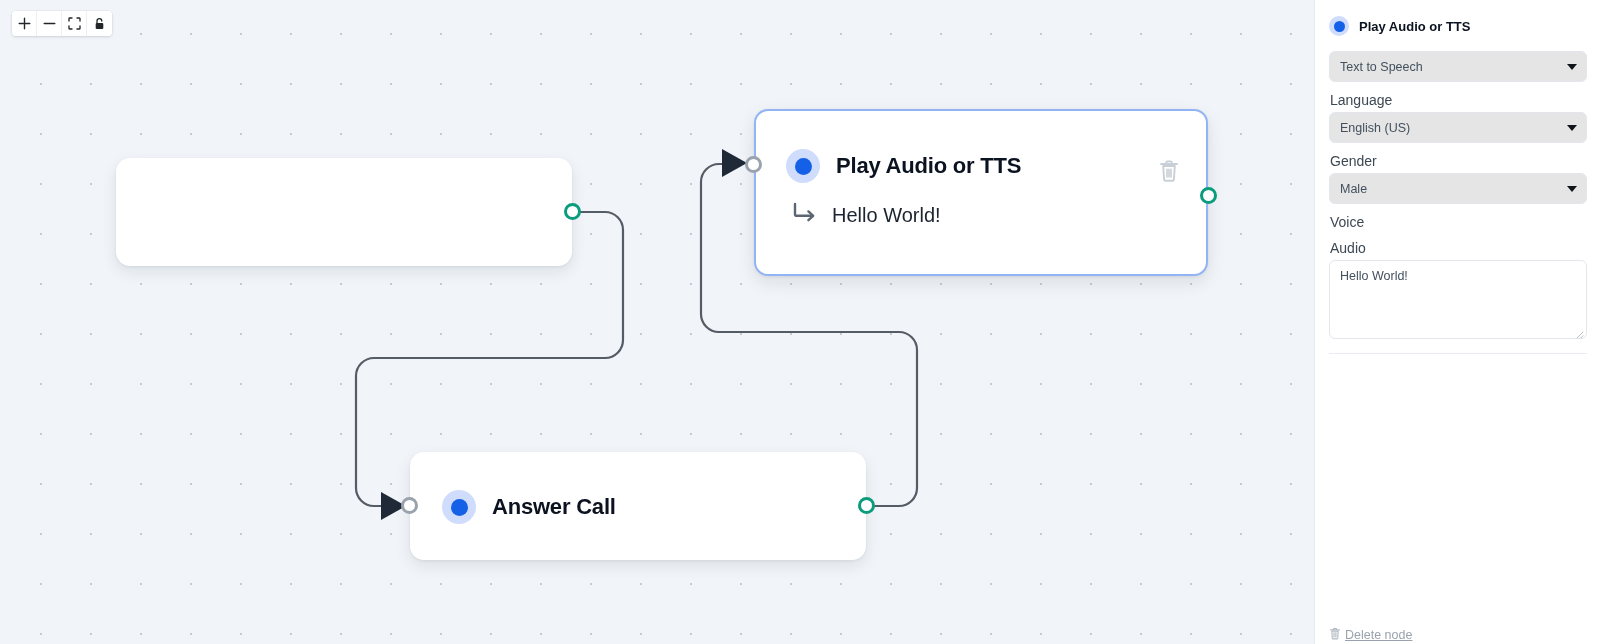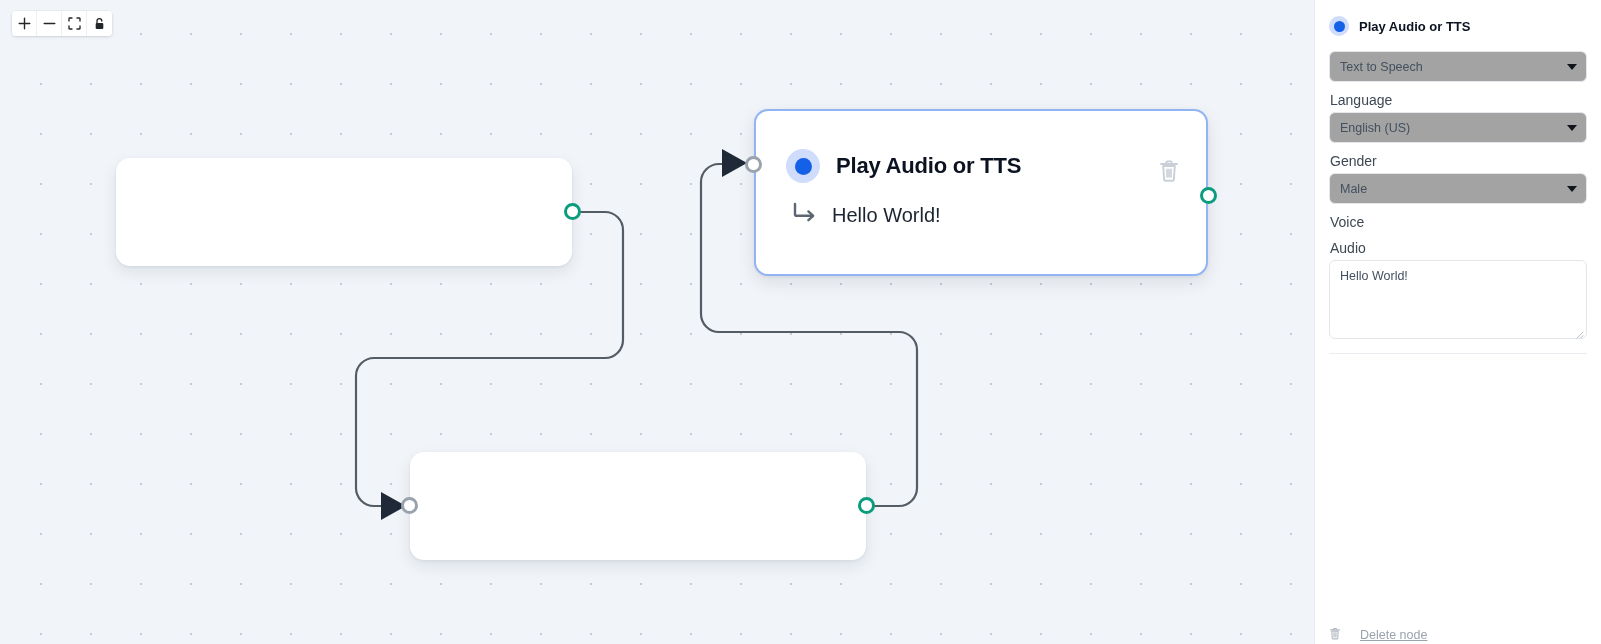--- a/index.html
+++ b/index.html
@@ -178,21 +178,21 @@
     font-size: 14px;
     color: #3d4853;
     margin: 10px 0 4px 1px;
   }
   .select-box {
     position: relative;
     width: 100%;
     height: 31px;
     border: 1px solid #e3e7ec;
     border-radius: 6px;
-    background: #a3a3a3;
+    background: #e5e5e5;
     display: flex;
     align-items: center;
     padding: 0 26px 0 10px;
     font-size: 12.5px;
     color: #43505e;
     cursor: pointer;
     margin-bottom: 2px;
   }
   .select-caret {
     position: absolute;
@@ -229,21 +229,21 @@
     margin: 14px 0 0 0;
     height: 1px;
     background: #e9edf1;
   }
   .panel-footer {
     padding: 14px 14px 0 14px;
   }
   .delete-link {
     display: inline-flex;
     align-items: center;
-    gap: 19px;
+    gap: 4px;
     font-size: 12.5px;
     color: #9aa3ad;
     text-decoration: underline;
     cursor: pointer;
   }
 </style>
 </head>
 <body>
 
 <div id="app">
@@ -318,20 +318,26 @@
             <polyline points="16.4,10.4 21.2,14.8 16.4,19.2" fill="none" stroke="#5b6672" stroke-width="2.4" stroke-linecap="round" stroke-linejoin="round"></polyline>
           </svg>
         </span>
         <span class="node-sub-text">Hello World!</span>
       </div>
       <div class="handle handle-target" style="left:-11px; top:45px;"></div>
       <div class="handle handle-source" style="right:-11px; top:76px;"></div>
     </div>
 
     <div class="node" id="node-answer-call" style="left:410px; top:452px; width:456px; height:108px;">
+      <div class="node-row" style="padding:38px 0 0 32px;">
+        <div class="node-dot-wrap dot-blue-halo">
+          <div class="node-dot dot-blue"></div>
+        </div>
+        <div class="node-title">Answer Call</div>
+      </div>
       <div class="handle handle-target" style="left:-9px; top:45px;"></div>
       <div class="handle handle-source" style="right:-9px; top:45px;"></div>
     </div>
 
   </div>
 
   <div class="panel">
 
     <div class="panel-header">
       <div class="panel-dot-wrap">

